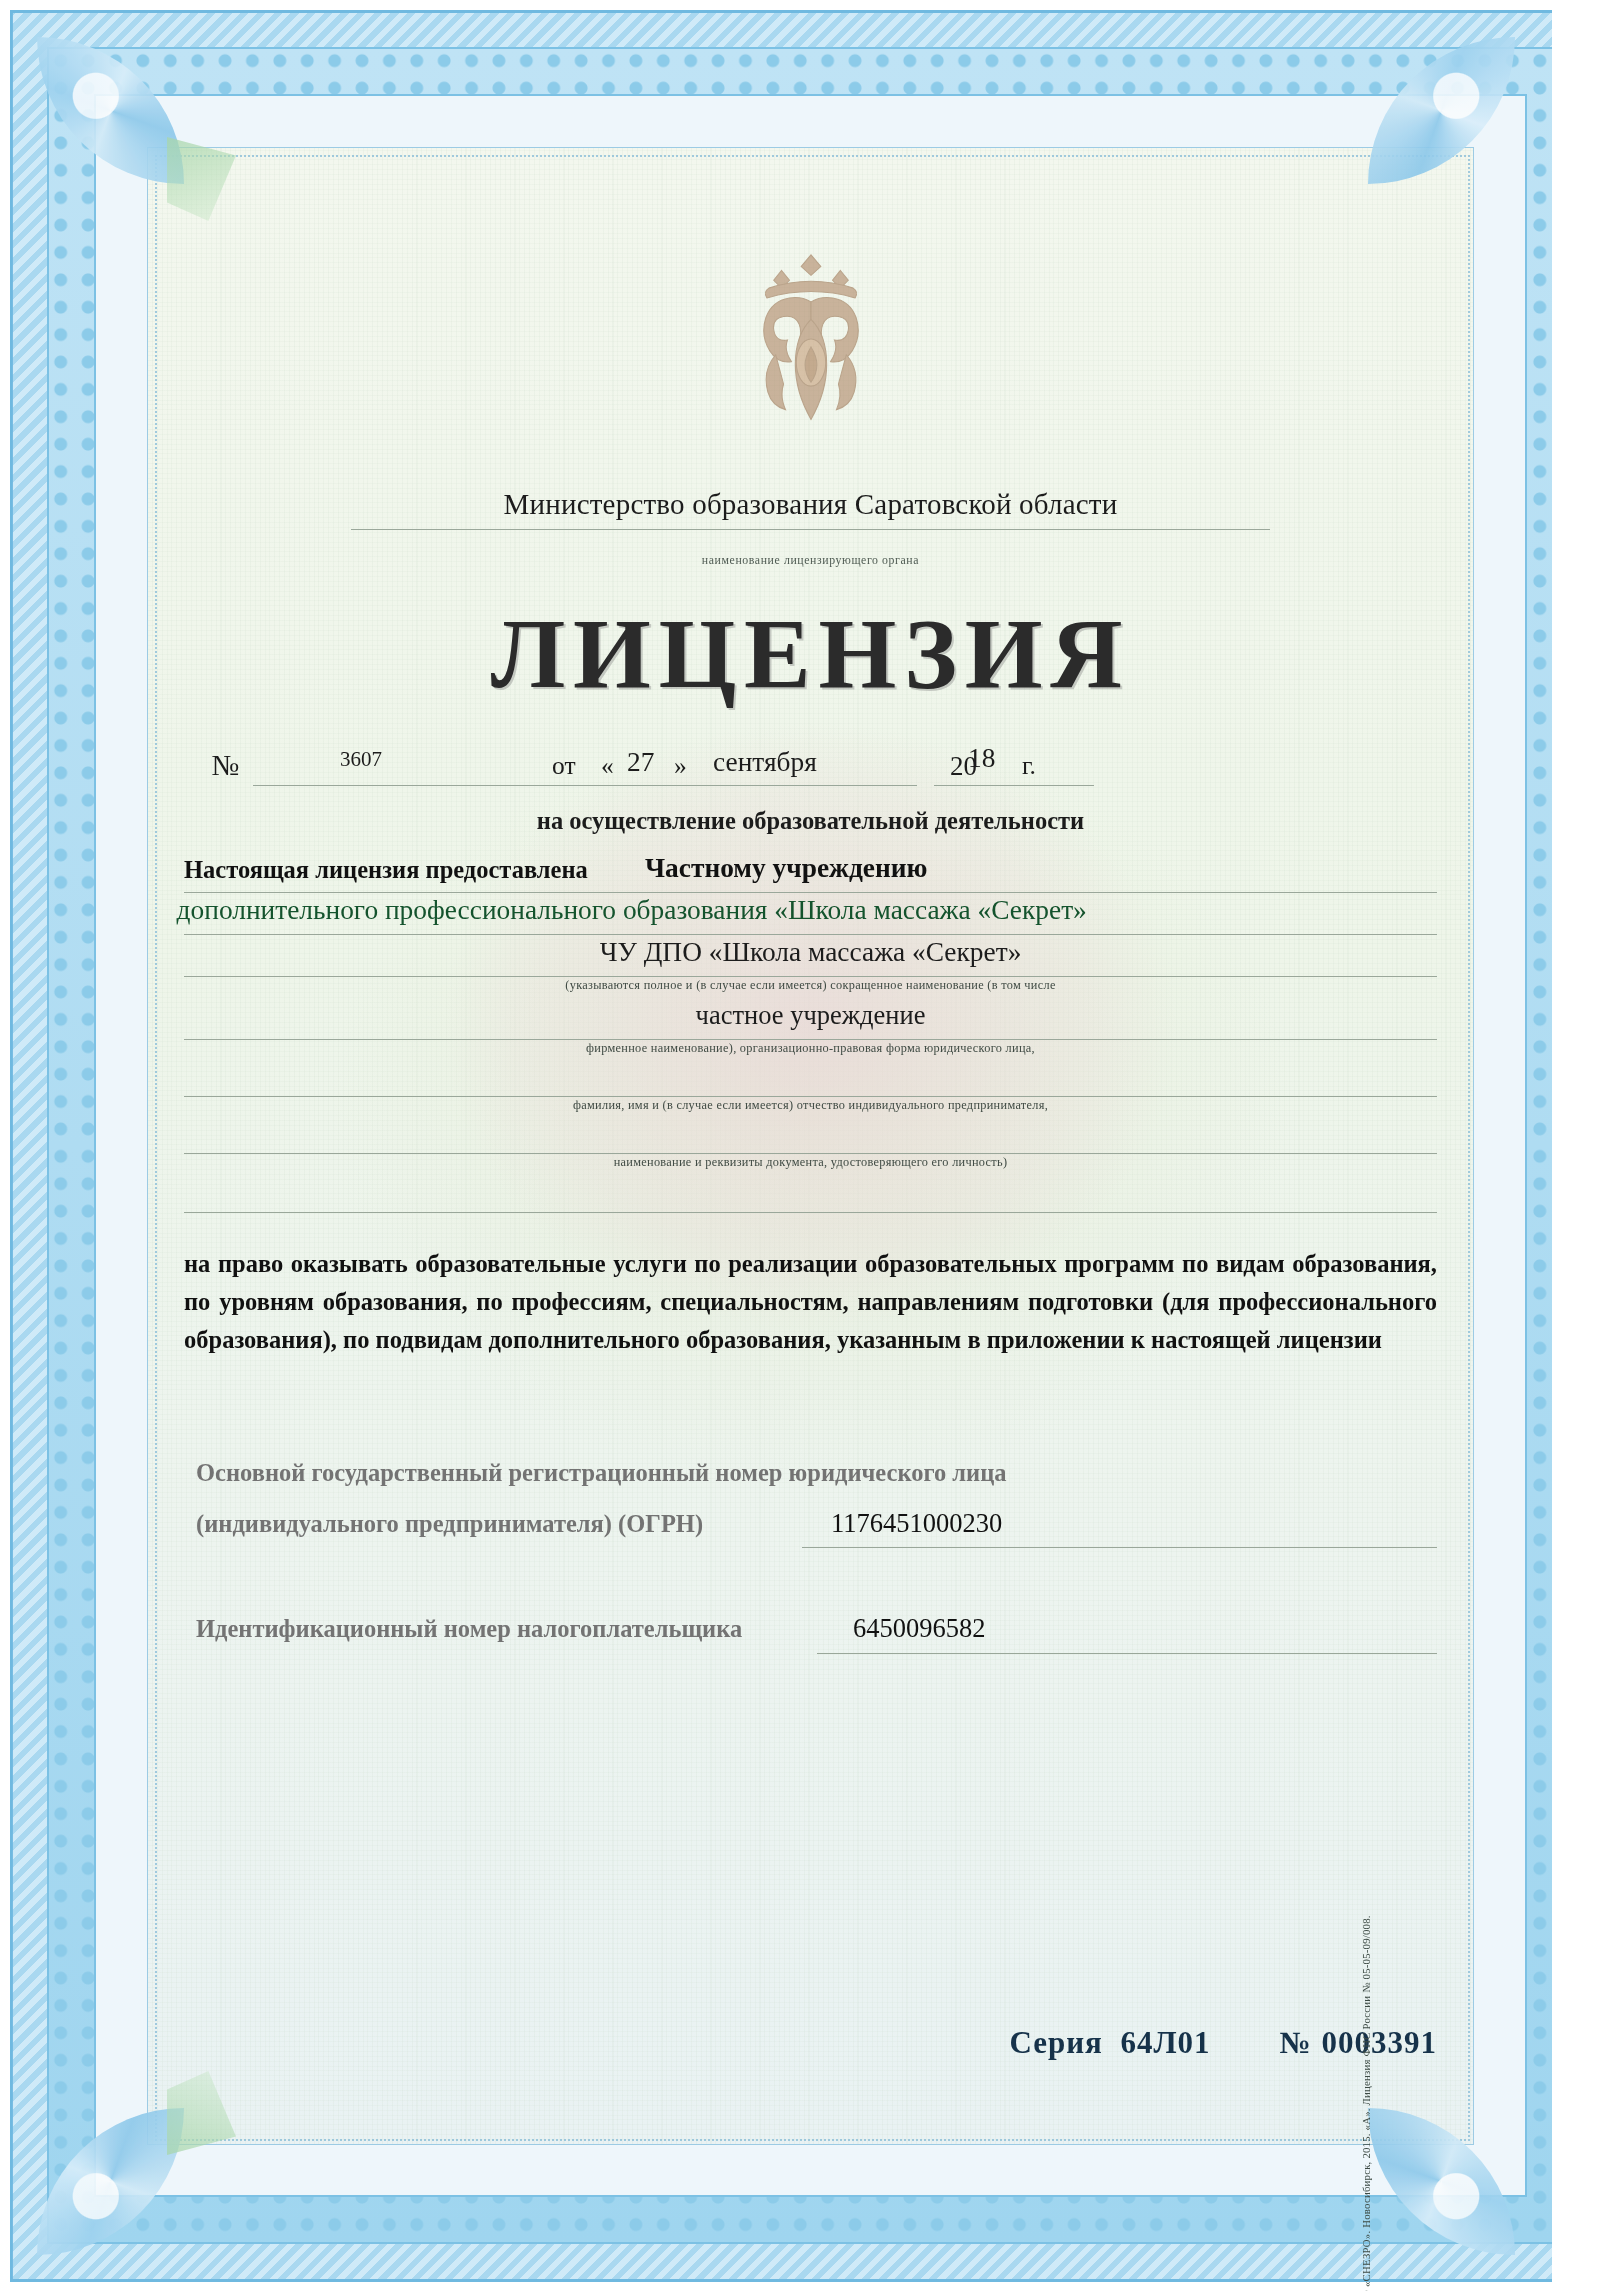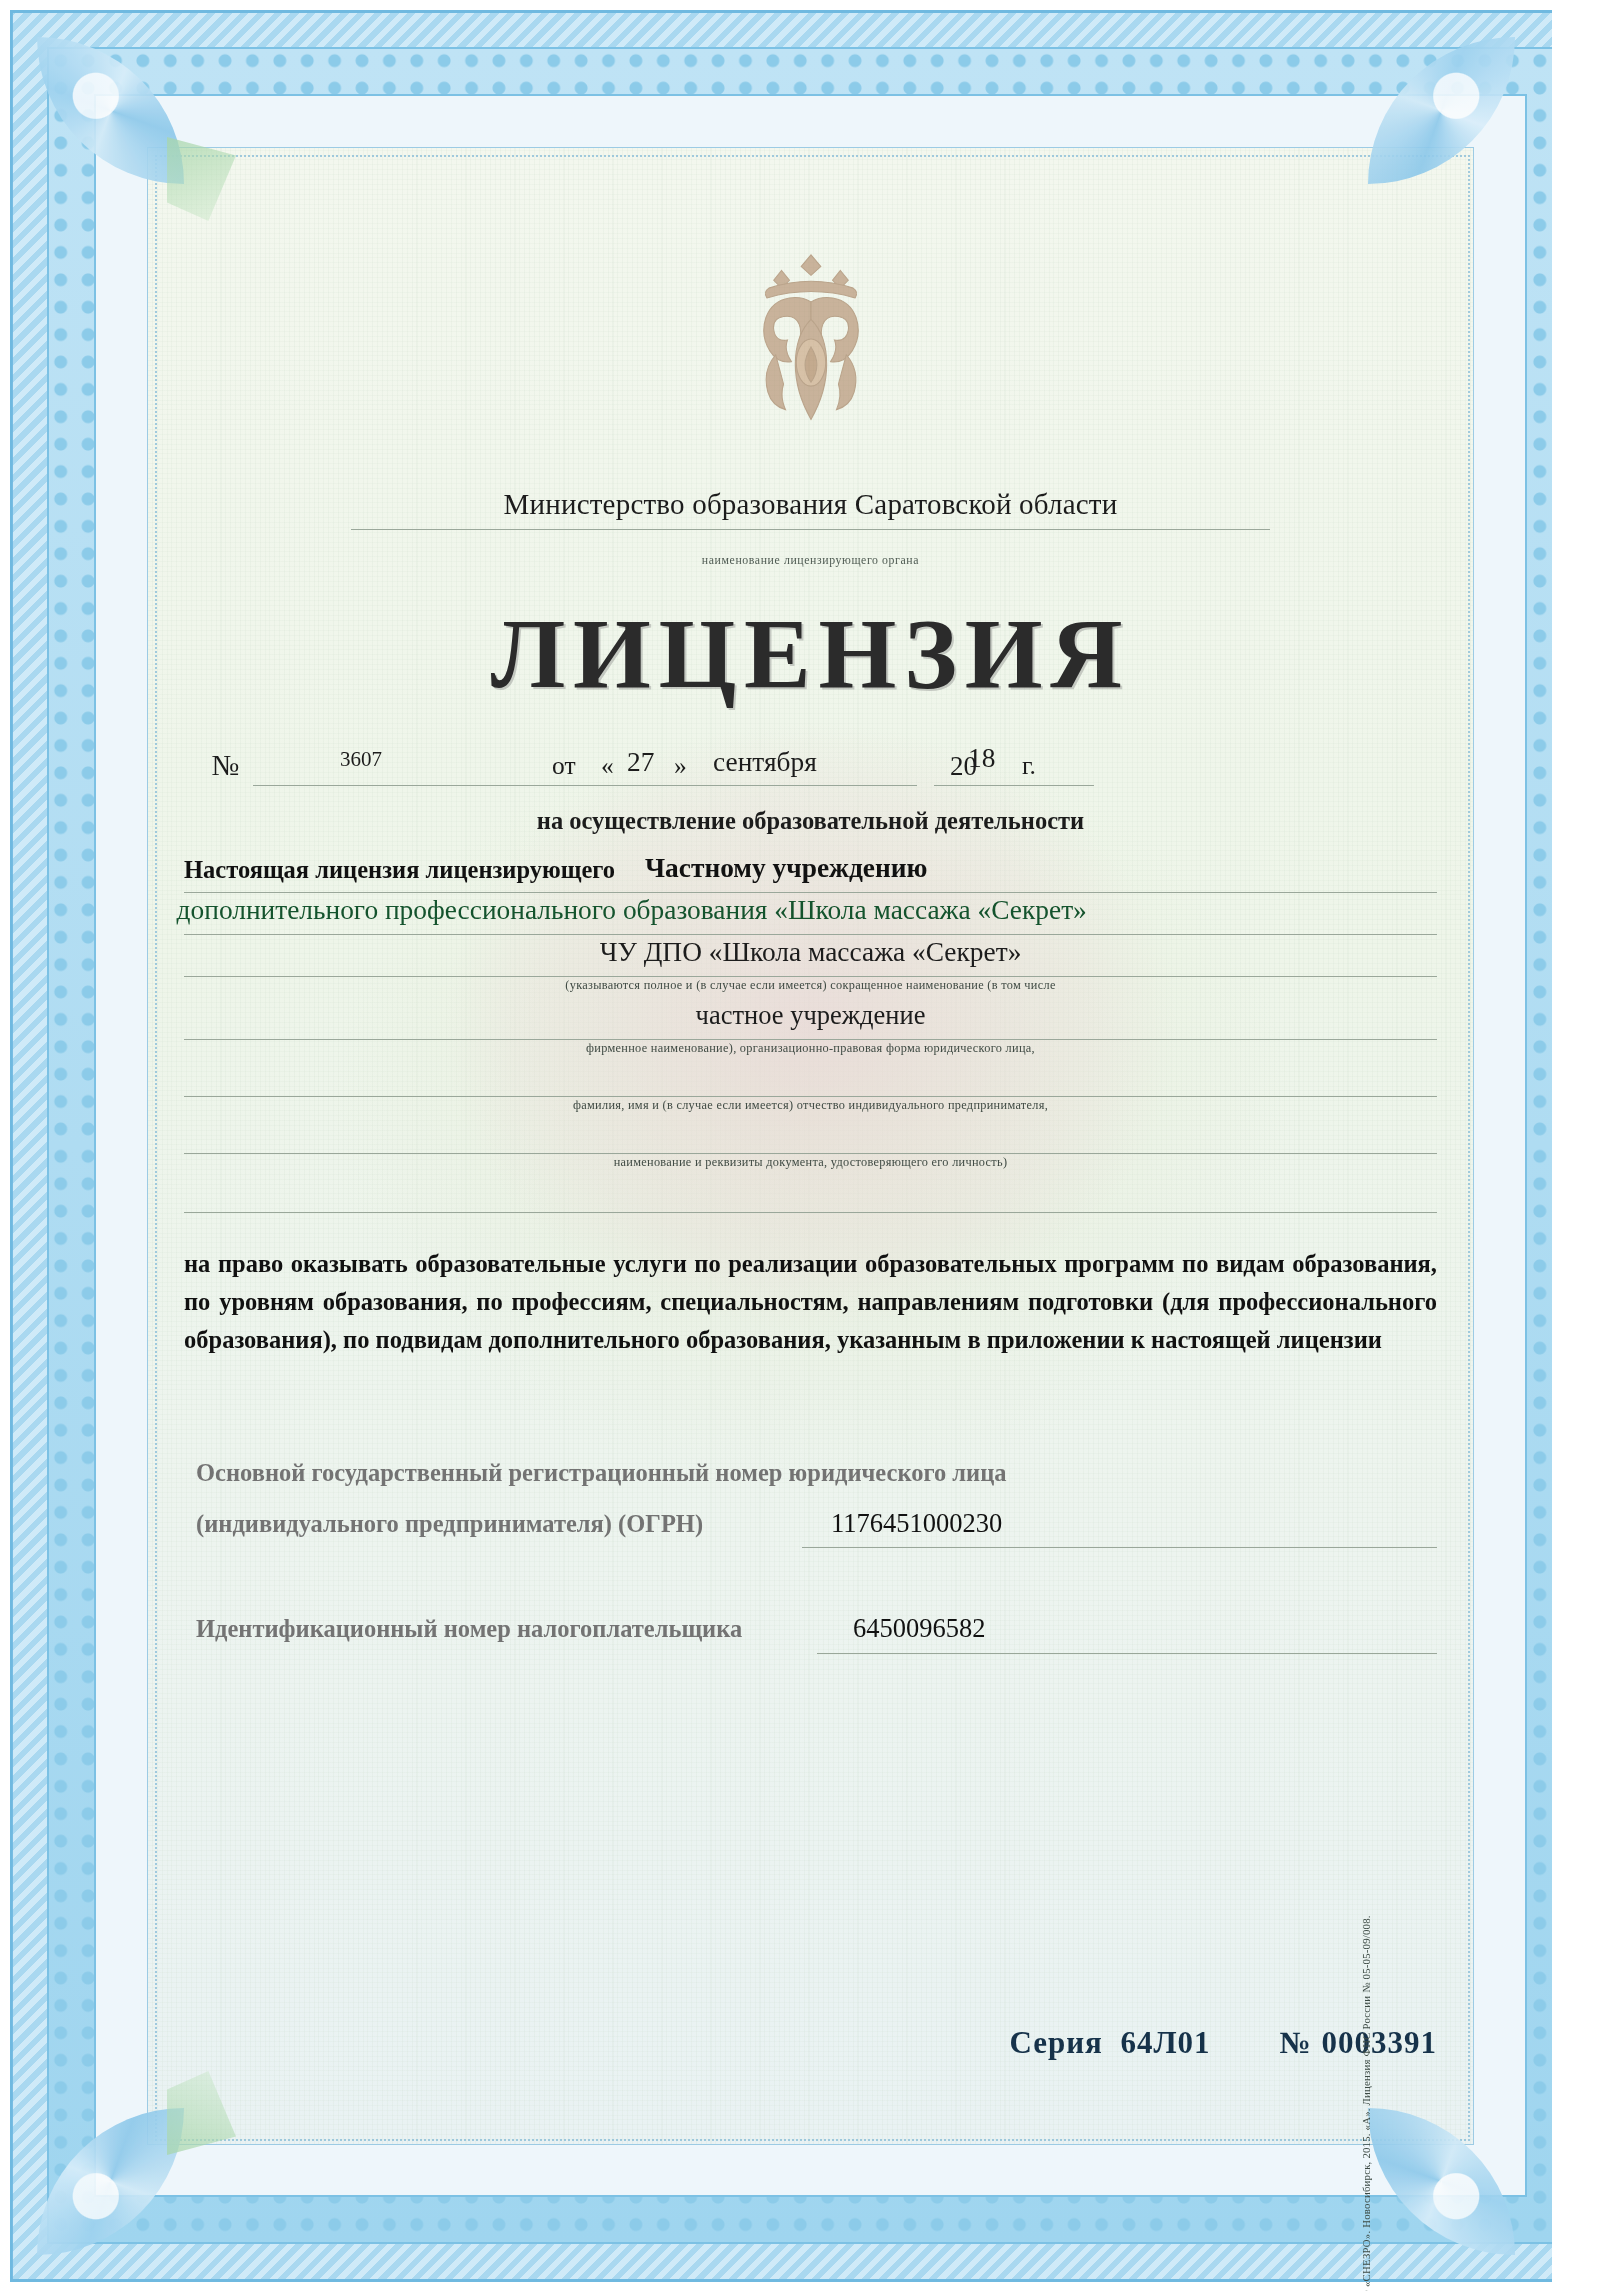--- a/index.html
+++ b/index.html
@@ -302,21 +302,21 @@
       <span class="yr2">18</span>
       <span class="gg">г.</span>
     </div>
     <div class="rule" style="left:98px; right:716px; top:630px;"></div>
     <div class="rule" style="left:431px; right:784px; top:630px;"></div>
     <div class="rule" style="left:519px; right:549px; top:630px;"></div>
     <div class="rule" style="left:779px; right:372px; top:630px;"></div>
 
     <div class="line-center" style="top:652px; font-size:24.5px; font-weight:bold;">на осуществление образовательной деятельности</div>
 
-    <div class="label-left" style="left:29px; top:701px; font-size:24.5px;">Настоящая лицензия лицензирующего</div>
+    <div class="label-left" style="left:29px; top:701px; font-size:24.5px;">Настоящая лицензия предоставлена</div>
     <div style="position:absolute; left:490px; top:698px; font-size:27.4px; color:#111;font-weight:bold;">Частному учреждению</div>
     <div class="rule" style="left:29px; right:29px; top:737px;"></div>
 
     <div style="position:absolute; left:21.6px; top:740px; font-size:27.4px; color:#14532d;">дополнительного профессионального образования «Школа массажа «Секрет»</div>
     <div class="rule" style="left:29px; right:29px; top:779px;"></div>
 
     <div class="line-center" style="top:782px; font-size:27.4px;">ЧУ ДПО «Школа массажа «Секрет»</div>
     <div class="rule" style="left:29px; right:29px; top:821px;"></div>
     <div class="caption" style="top:823px;">(указываются полное и (в случае если имеется) сокращенное наименование (в том числе</div>
 

